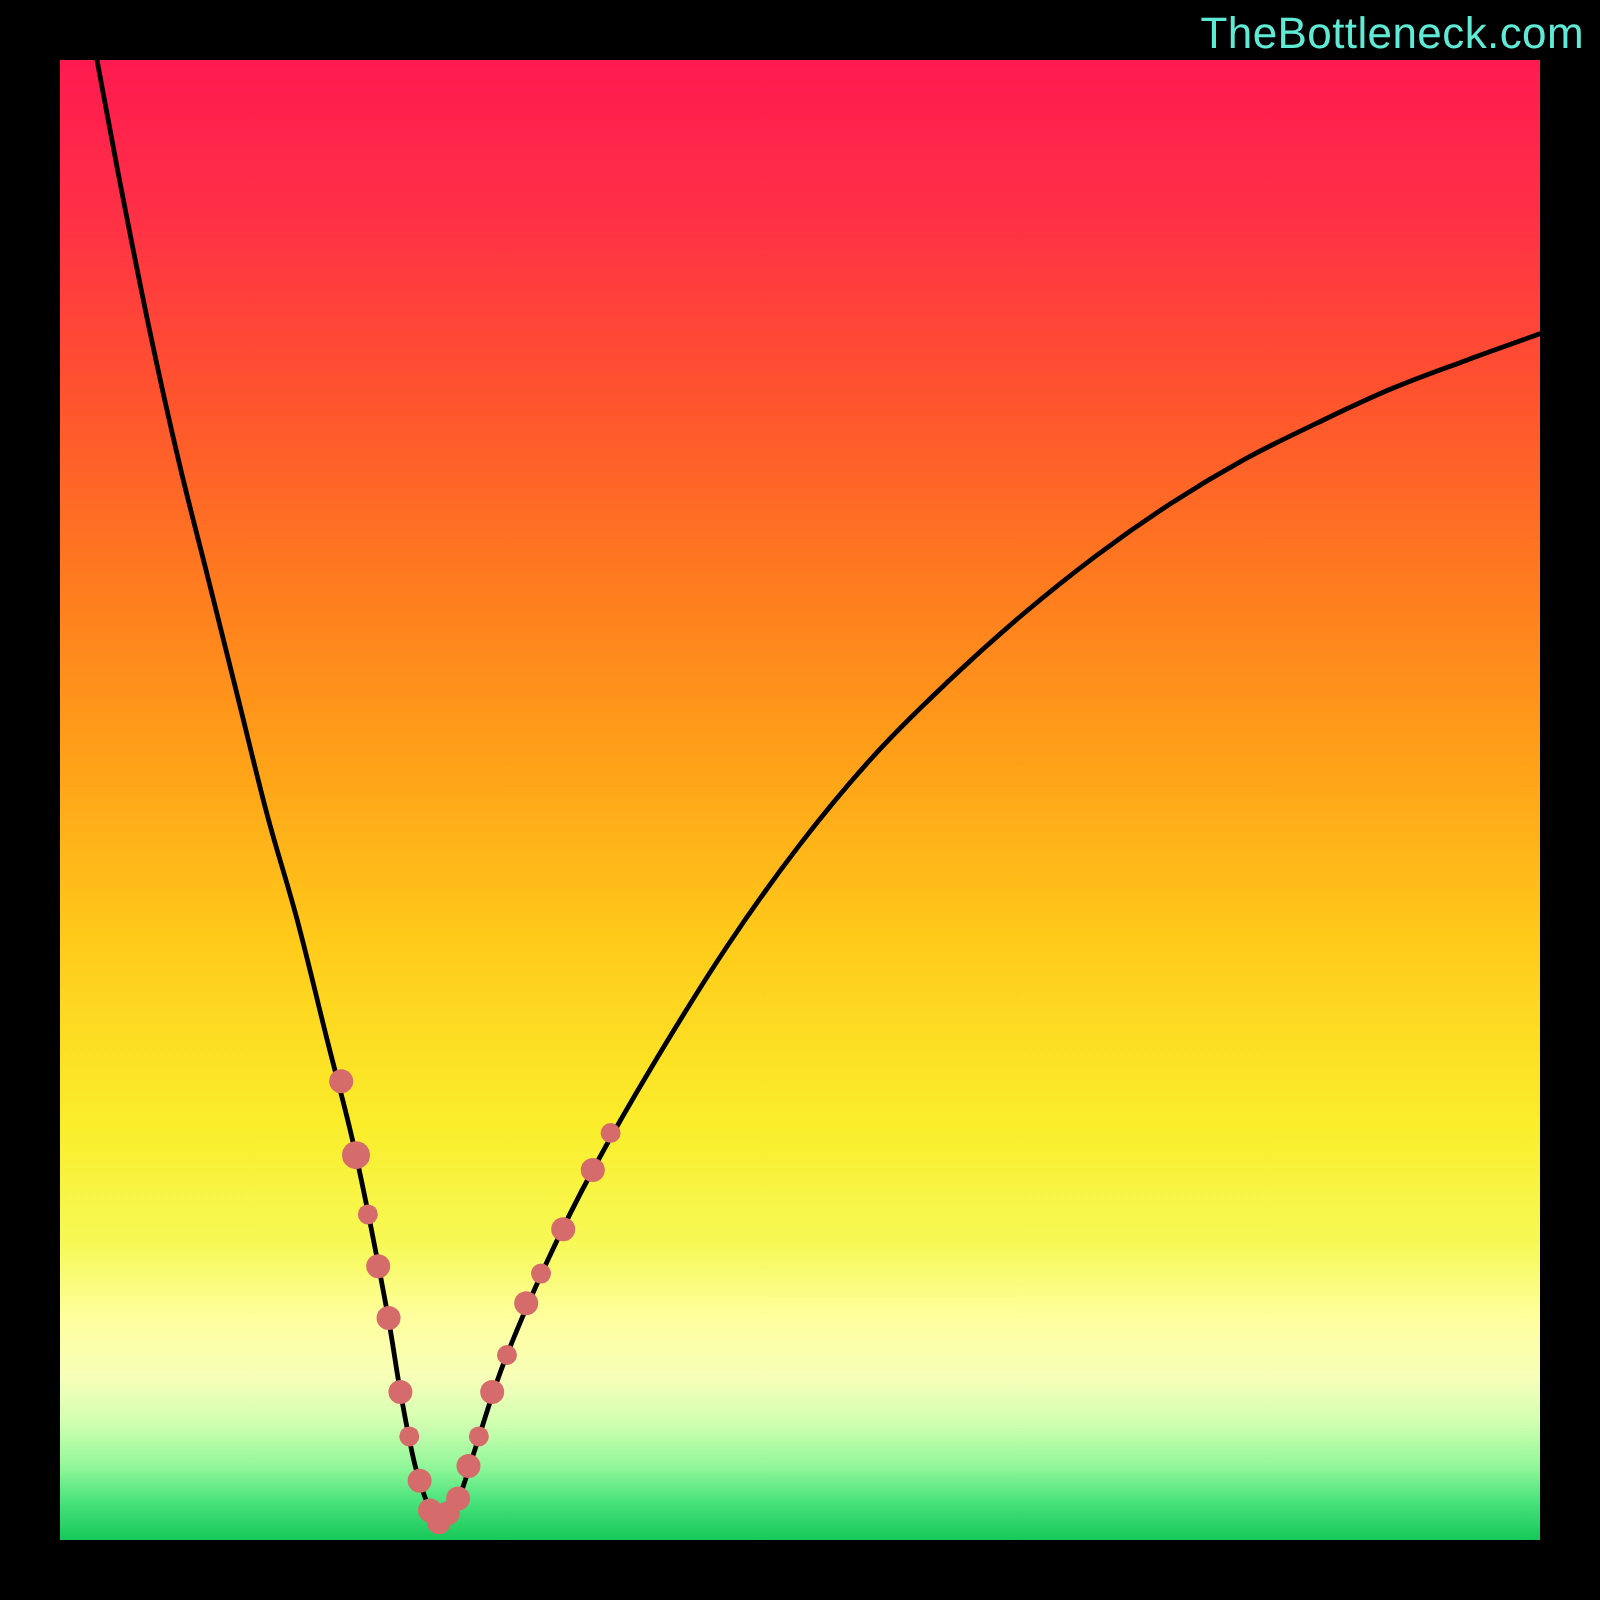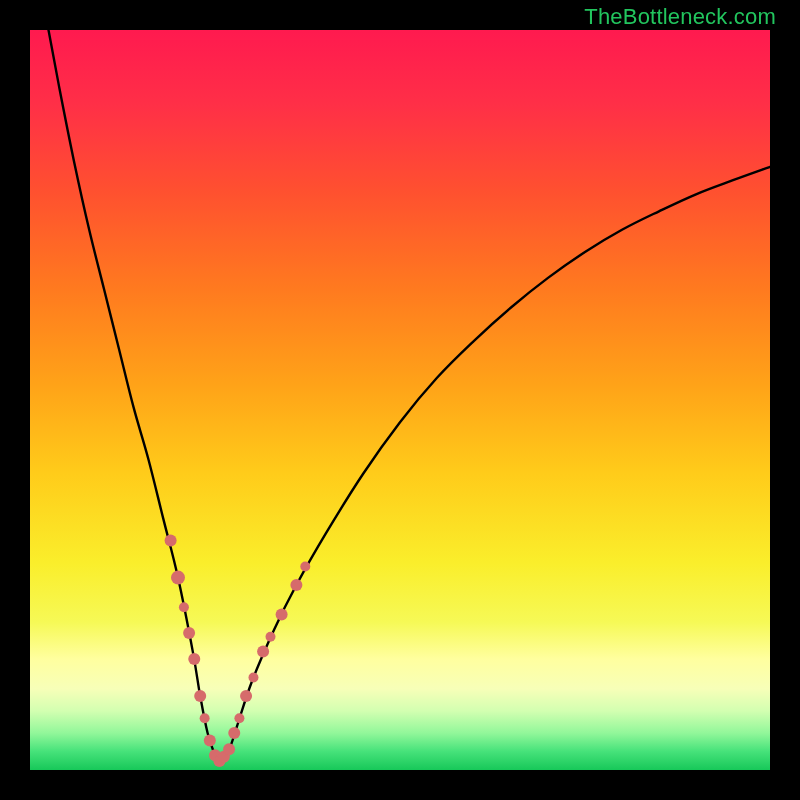--- a/index.html
+++ b/index.html
@@ -36,22 +36,22 @@
     position: absolute;
     left: 0;
     top: 0;
     width: 740px;
     height: 740px;
     overflow: visible;
   }
   .watermark {
     position: absolute;
     top: 4px;
-    right: 24px;
-    color: #22c55e;
+    right: 8px;
+    color: #5eead4;
     font-size: 22px;
     font-weight: 500;
     letter-spacing: 0.2px;
   }
 </style>
 </head>
 <body>
 
 <div class="frame">
   <div class="watermark">TheBottleneck.com</div>

